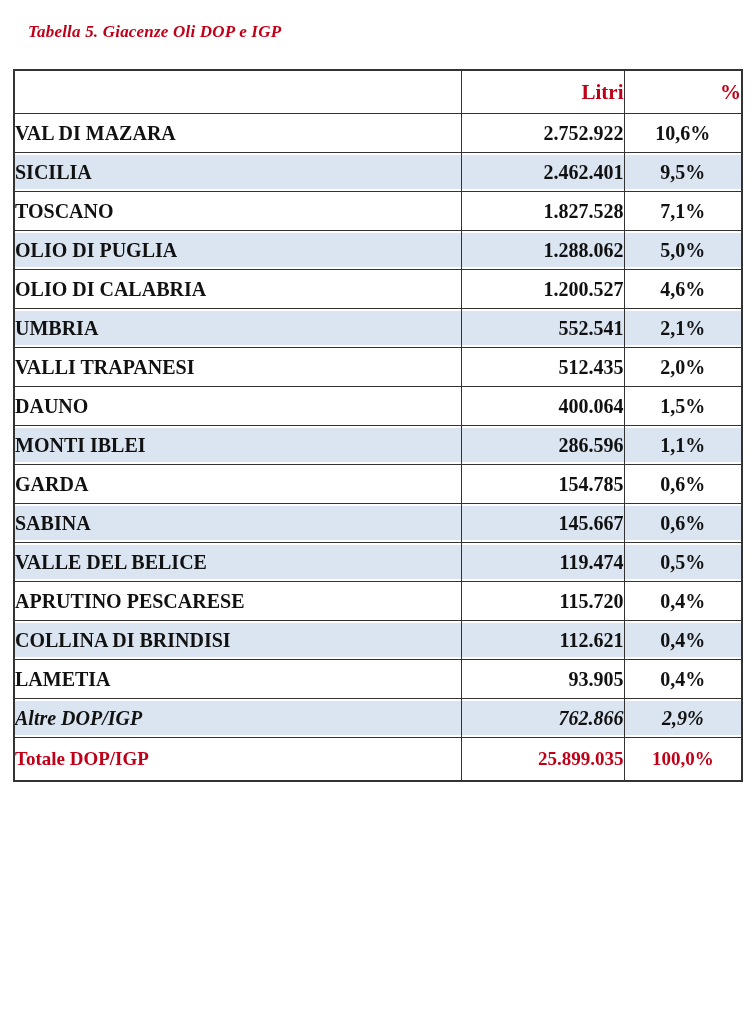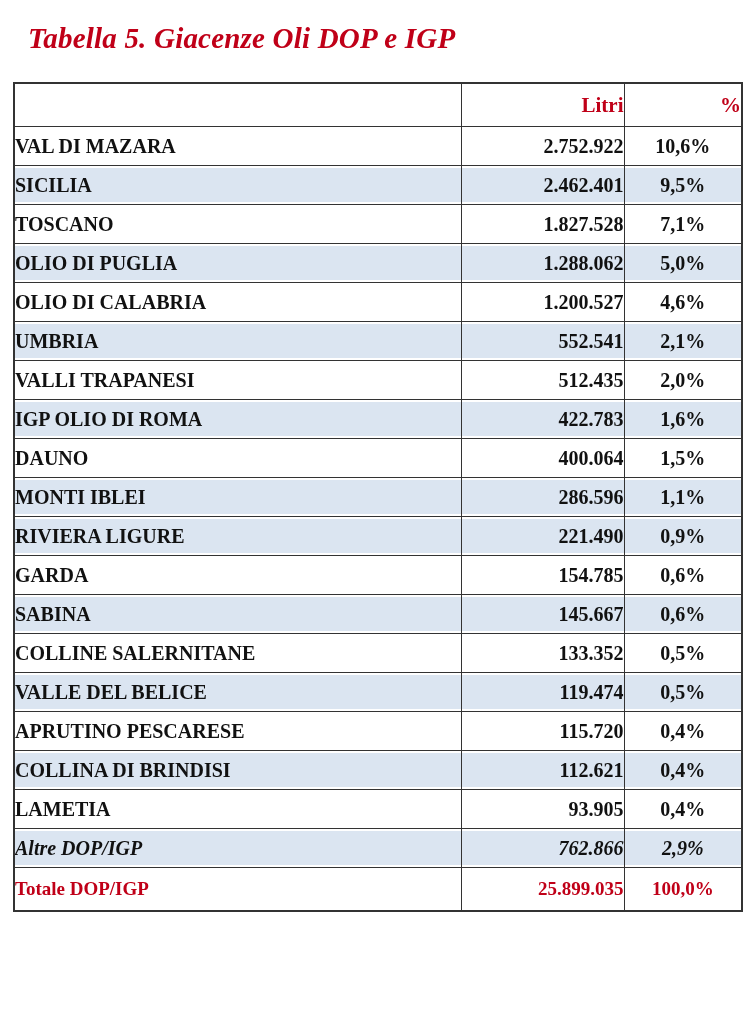--- a/index.html
+++ b/index.html
@@ -12,21 +12,21 @@
     width: 756px;
     height: 1024px;
     background: #ffffff;
     font-family: "Liberation Serif", "DejaVu Serif", serif;
     overflow: hidden;
     box-sizing: border-box;
   }
   .doc-title {
     margin: 0;
     padding: 22px 0 0 28px;
-    font-size: 29px;
+    font-size: 17px;
     font-weight: bold;
     font-style: italic;
     color: var(--accent-red, #C00018);
     letter-spacing: 0.2px;
   }
   table.giacenze {
     border-collapse: collapse;
     table-layout: fixed;
     width: 728px;
     margin: 27px 0 0 13px;
@@ -121,54 +121,39 @@
         <tr class="data-row normal shaded">
           <td class="cell-name">UMBRIA</td>
           <td class="cell-litri">552.541</td>
           <td class="cell-pct">2,1%</td>
         </tr>
         <tr class="data-row normal">
           <td class="cell-name">VALLI TRAPANESI</td>
           <td class="cell-litri">512.435</td>
           <td class="cell-pct">2,0%</td>
         </tr>
-        <tr class="data-row normal shaded">
-          <td class="cell-name">IGP OLIO DI ROMA</td>
-          <td class="cell-litri">422.783</td>
-          <td class="cell-pct">1,6%</td>
-        </tr>
         <tr class="data-row normal">
           <td class="cell-name">DAUNO</td>
           <td class="cell-litri">400.064</td>
           <td class="cell-pct">1,5%</td>
         </tr>
         <tr class="data-row normal shaded">
           <td class="cell-name">MONTI IBLEI</td>
           <td class="cell-litri">286.596</td>
           <td class="cell-pct">1,1%</td>
         </tr>
-        <tr class="data-row normal shaded">
-          <td class="cell-name">RIVIERA LIGURE</td>
-          <td class="cell-litri">221.490</td>
-          <td class="cell-pct">0,9%</td>
-        </tr>
         <tr class="data-row normal">
           <td class="cell-name">GARDA</td>
           <td class="cell-litri">154.785</td>
           <td class="cell-pct">0,6%</td>
         </tr>
         <tr class="data-row normal shaded">
           <td class="cell-name">SABINA</td>
           <td class="cell-litri">145.667</td>
           <td class="cell-pct">0,6%</td>
-        </tr>
-        <tr class="data-row normal">
-          <td class="cell-name">COLLINE SALERNITANE</td>
-          <td class="cell-litri">133.352</td>
-          <td class="cell-pct">0,5%</td>
         </tr>
         <tr class="data-row normal shaded">
           <td class="cell-name">VALLE DEL BELICE</td>
           <td class="cell-litri">119.474</td>
           <td class="cell-pct">0,5%</td>
         </tr>
         <tr class="data-row normal">
           <td class="cell-name">APRUTINO PESCARESE</td>
           <td class="cell-litri">115.720</td>
           <td class="cell-pct">0,4%</td>

